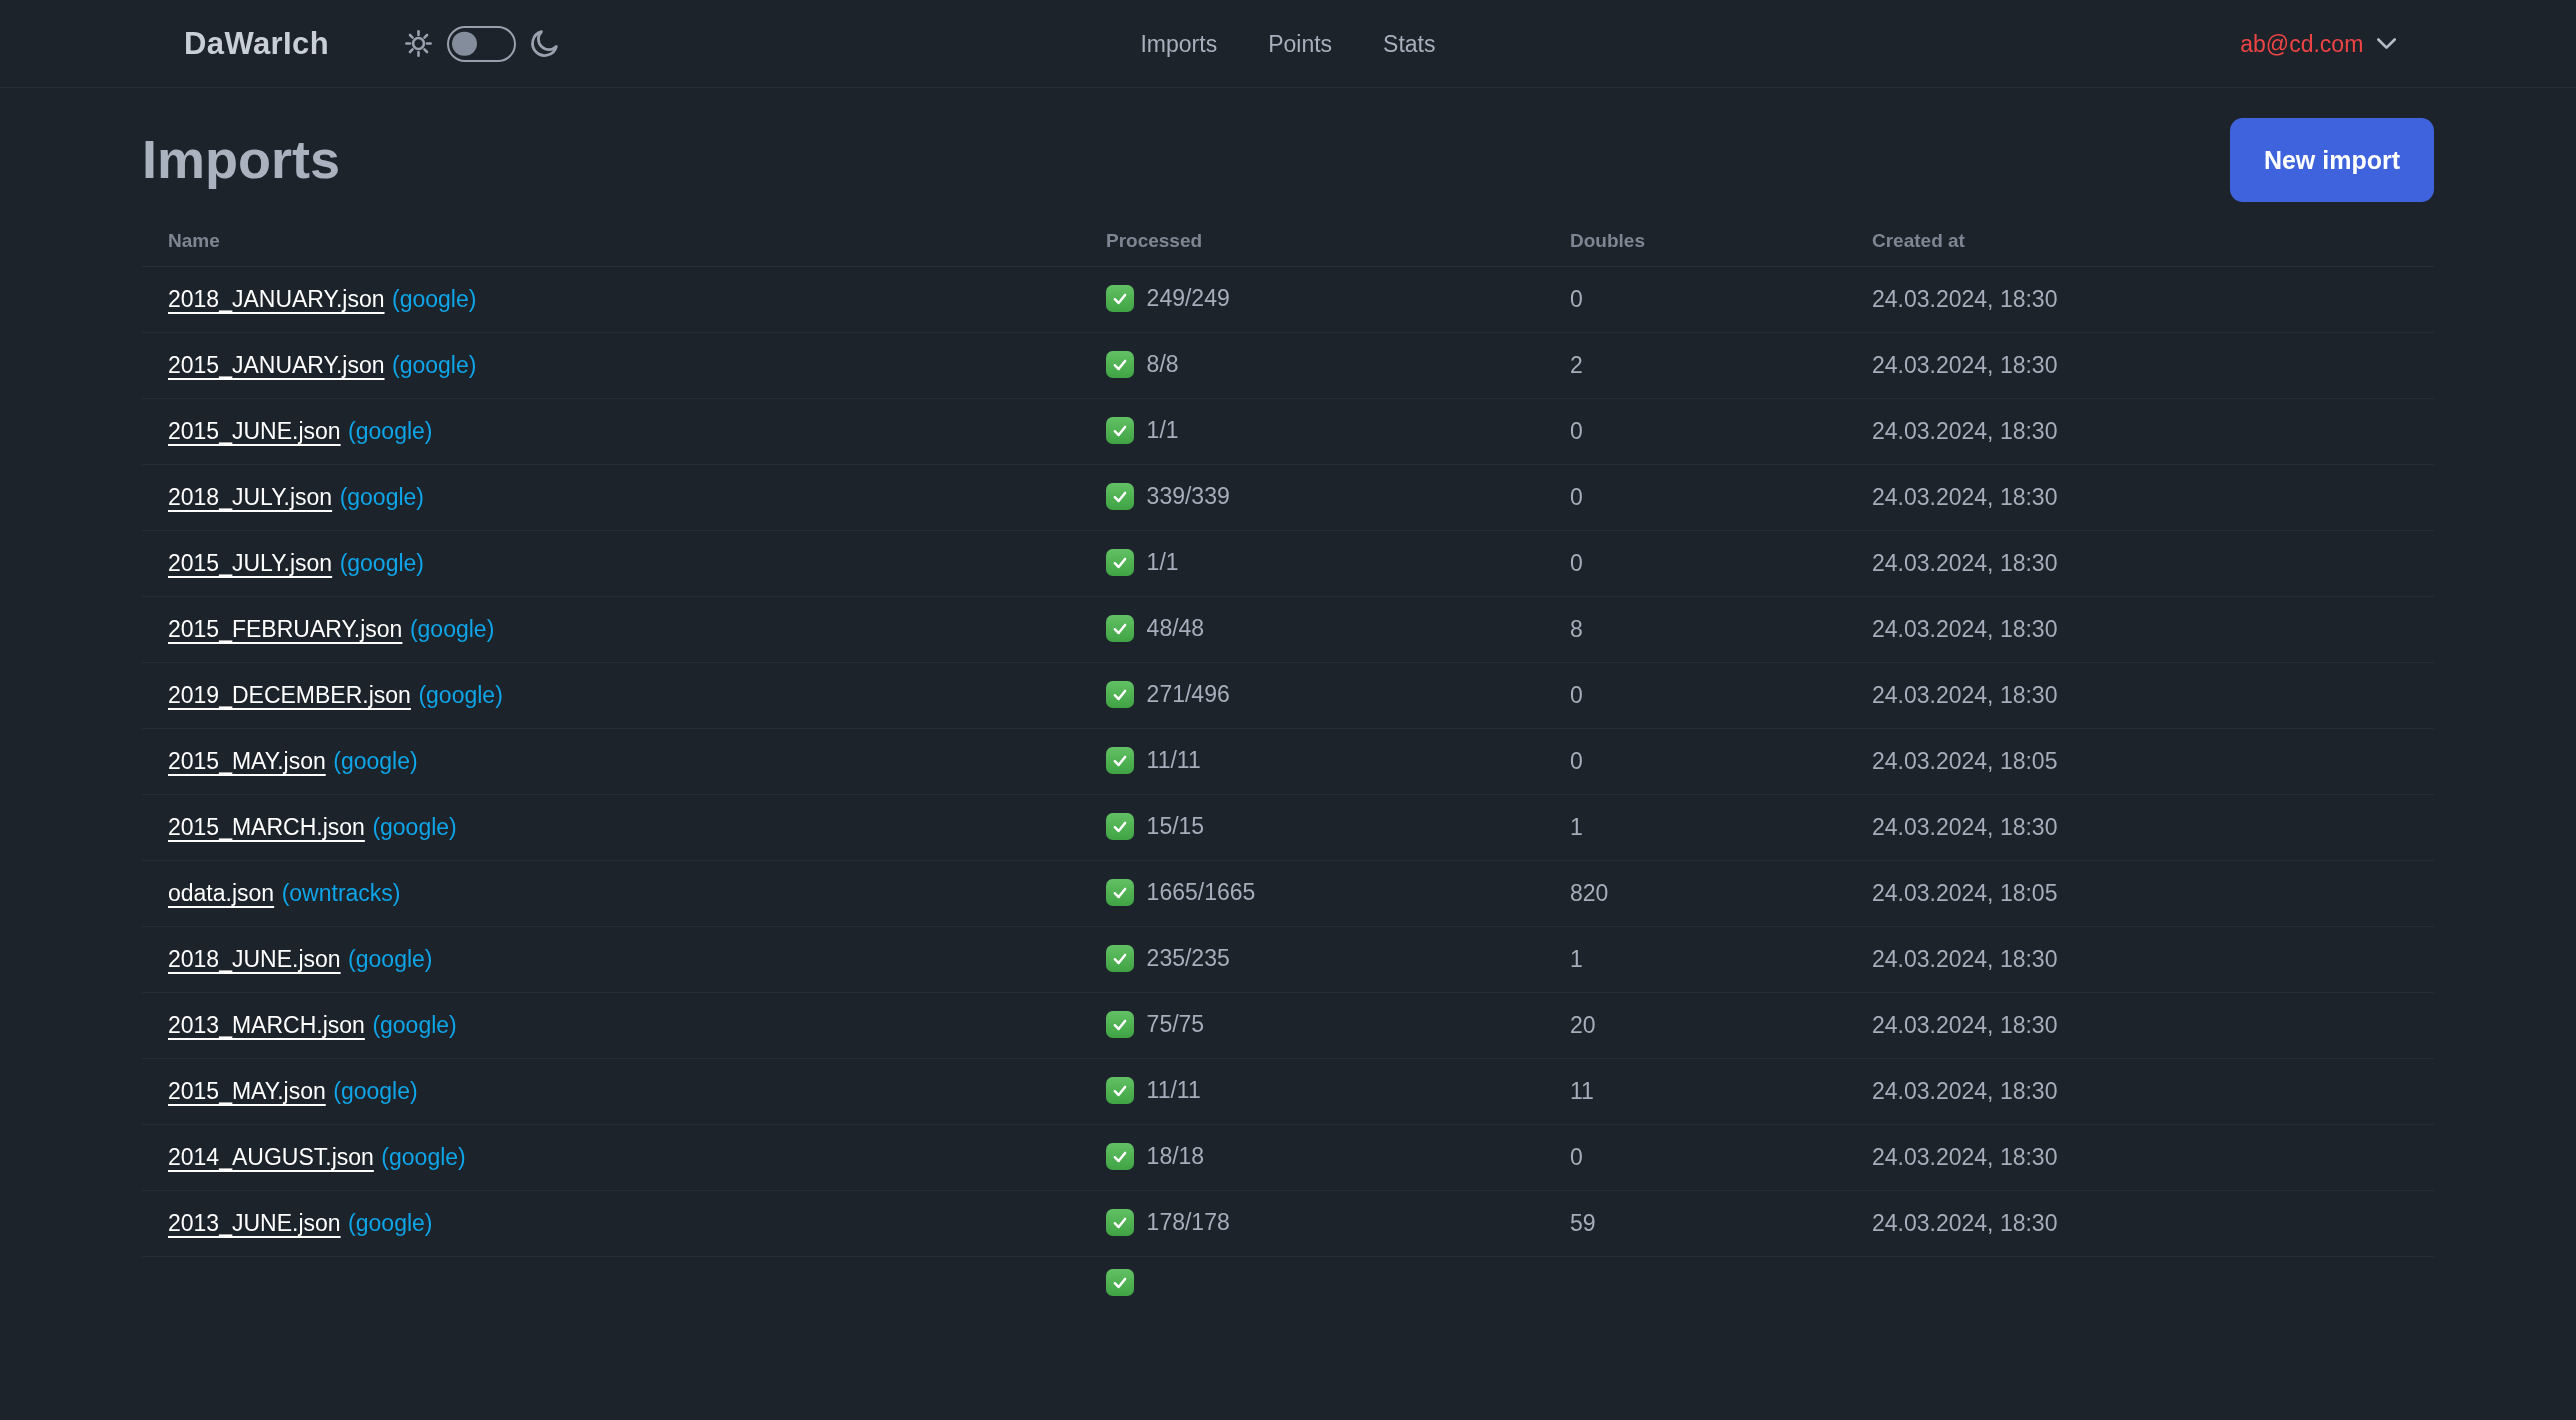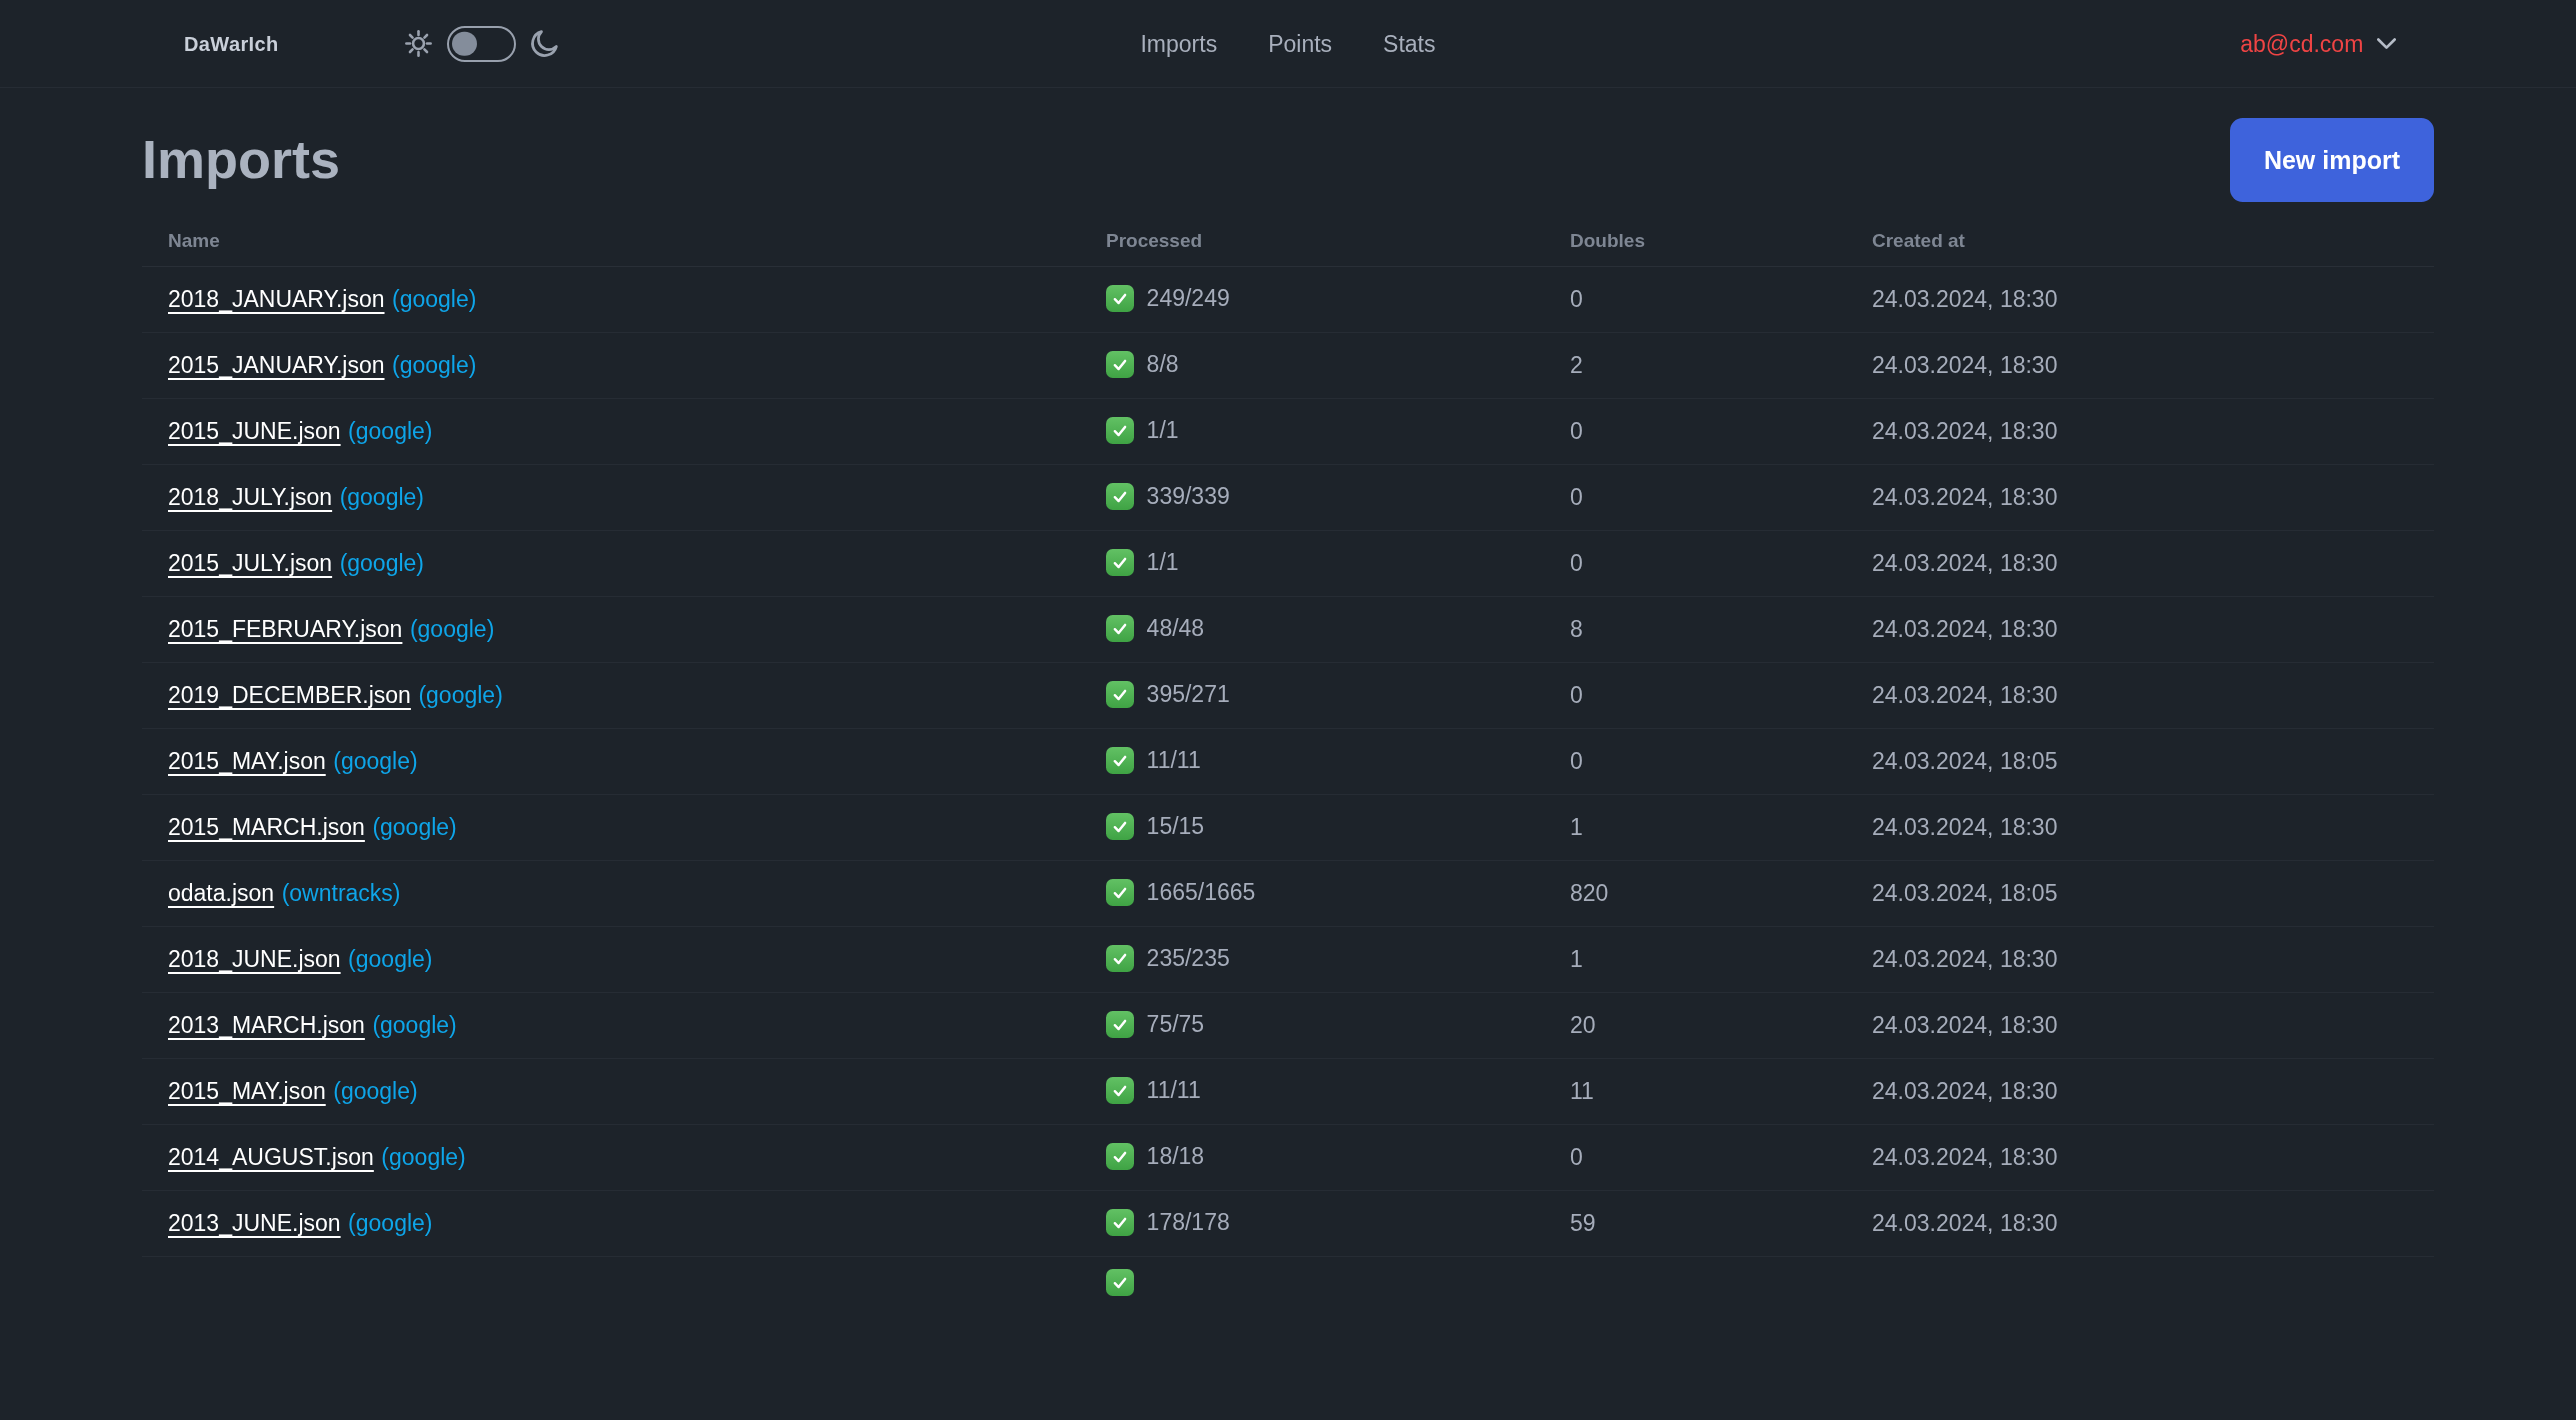--- a/index.html
+++ b/index.html
@@ -9,21 +9,21 @@
     color: #a6adbb;
     font-family: "Liberation Sans", "DejaVu Sans", sans-serif;
   }
   
   .navbar {
     position: relative; height: 88px;
     border-bottom: 1.5px solid rgba(166,173,187,0.07);
   }
   .logo {
     position: absolute; left: 184px; top: 50%; transform: translateY(-50%);
-    font-size: 20px; font-weight: 700; color: #c9cfd9; letter-spacing: 0.4px;
+    font-size: 31px; font-weight: 700; color: #c9cfd9; letter-spacing: 0.4px;
     cursor: pointer;
   }
   .theme-toggle {
     position: absolute; left: 403px; top: 50%; transform: translateY(-50%);
     display: flex; align-items: center; gap: 12.7px;
   }
   .icon-stroke { stroke: #9aa2af; fill: none; stroke-linecap: round; stroke-linejoin: round; }
   .switch {
     width: 69px; height: 36px; border: 2.2px solid #98a0ad; border-radius: 19.4px;
     position: relative; cursor: pointer; flex: none;
@@ -256,21 +256,21 @@
     <td>
       <a class="file-link">2019_DECEMBER.json</a><span class="src">(google)</span>
     </td>
     <td>
       <span class="proc-wrap">
         <span class="check">
           <svg width="19.4" height="19.4" viewBox="0 0 36 36">
             <polyline points="9,19 16,26 28,11" fill="none" stroke="#ffffff" stroke-width="4.6" stroke-linecap="round" stroke-linejoin="round"></polyline>
           </svg>
         </span>
-        <span class="pcount">395/271</span>
+        <span class="pcount">271/496</span>
       </span>
     </td>
     <td>0</td>
     <td>24.03.2024, 18:30</td>
   </tr>
 
   <tr>
     <td>
       <a class="file-link">2015_MAY.json</a><span class="src">(google)</span>
     </td>

